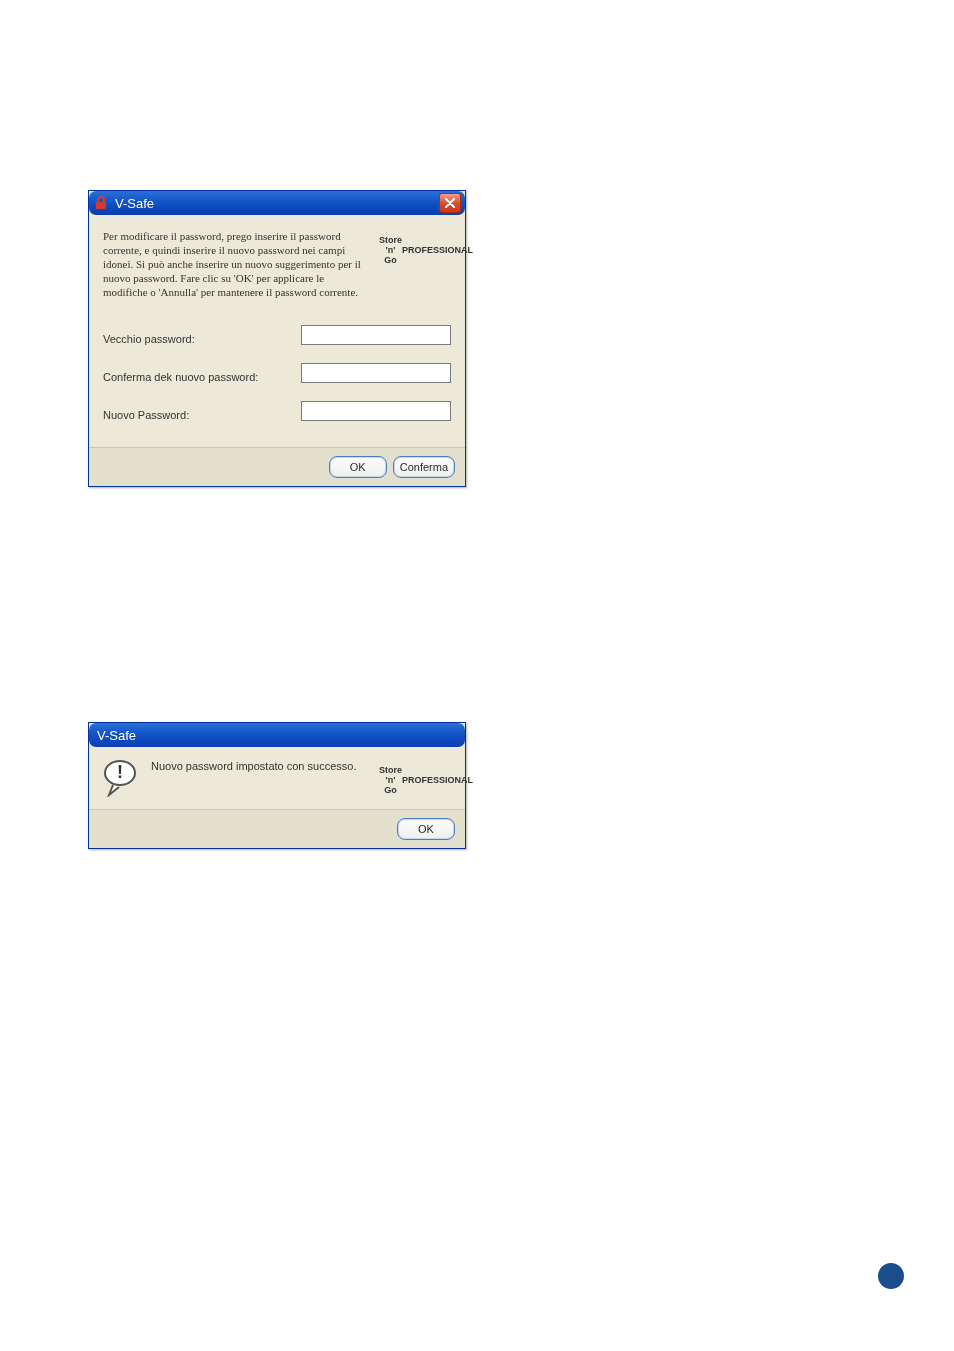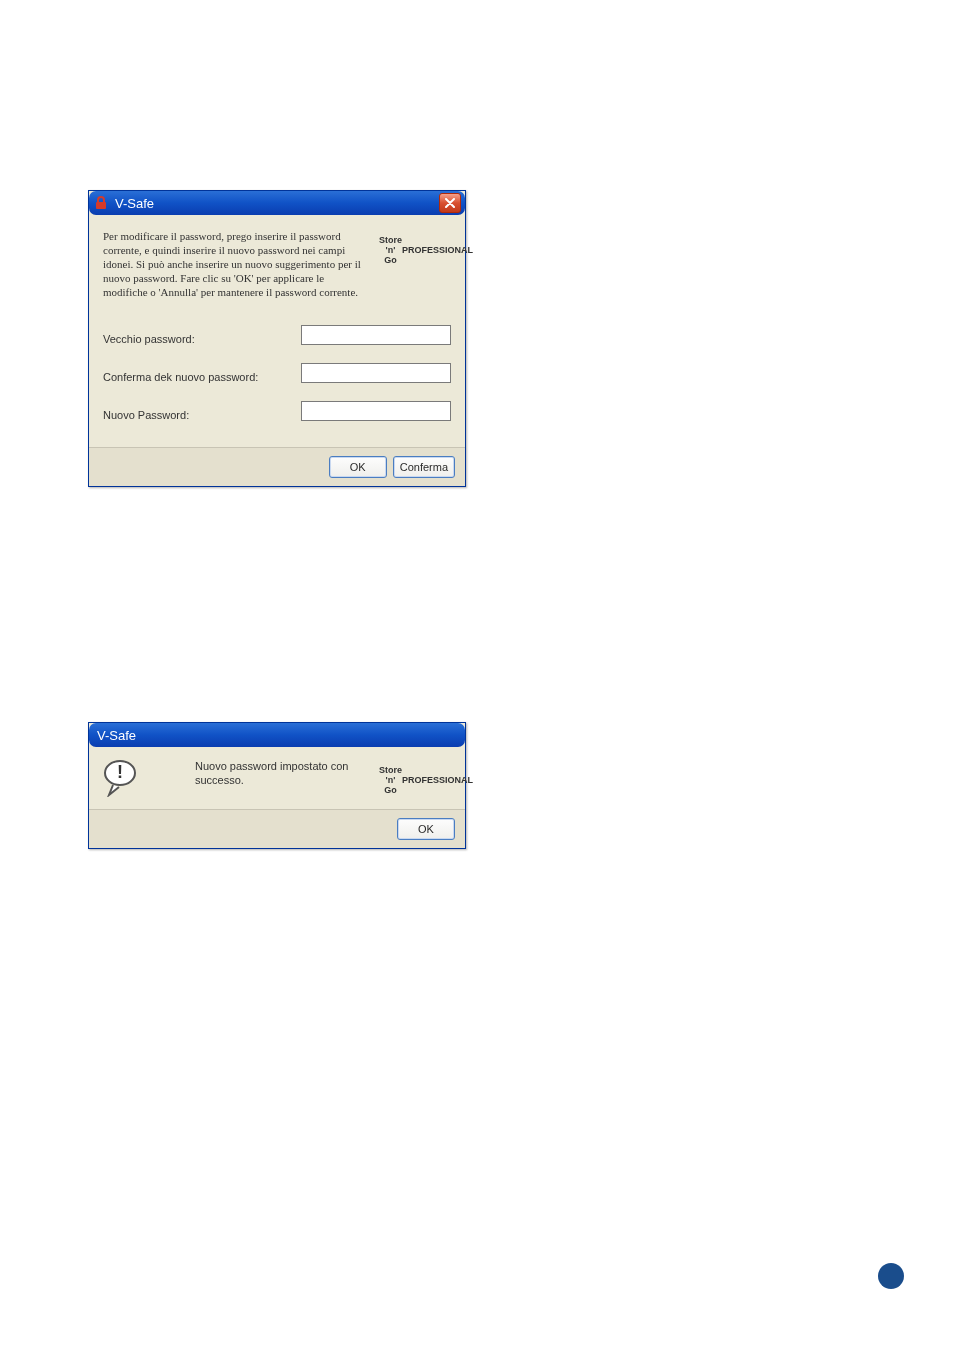--- a/index.html
+++ b/index.html
@@ -136,21 +136,21 @@
     display: flex;
     justify-content: flex-end;
     gap: 6px;
   }
 
   .xp-button {
     min-width: 58px;
     height: 22px;
     background: linear-gradient(to bottom, #fdfdfd, #efefec);
     border: 1px solid #4a7dc1;
-    border-radius: 3px;
+    border-radius: 8px;
     font-size: 11px;
     color: #2b2b2b;
     cursor: pointer;
     box-shadow: 0 0 0 1px #c8d8f0 inset;
   }
 
   .msg-body {
     padding: 12px 14px 8px 14px;
     display: flex;
     align-items: flex-start;
@@ -162,21 +162,20 @@
     height: 34px;
     flex-shrink: 0;
   }
 
   .msg-text {
     flex: 1;
     font-size: 11px;
     color: #333;
     line-height: 14px;
     padding-top: 0;
-    margin-left: 44px;
   }
 
   .page-dot {
     position: absolute;
     right: 50px;
     bottom: 62px;
     width: 26px;
     height: 26px;
     background: #1a4d8c;
     border-radius: 50%;

